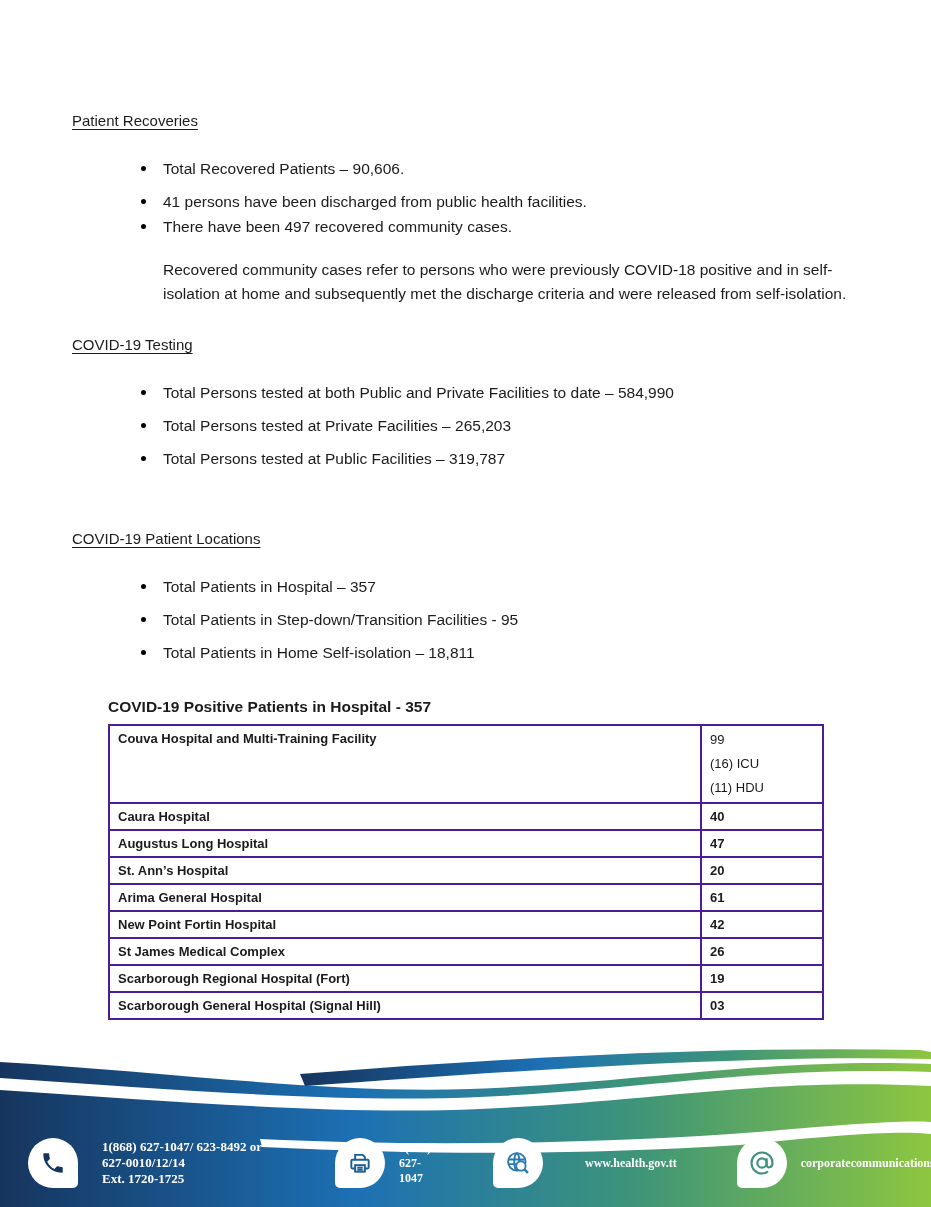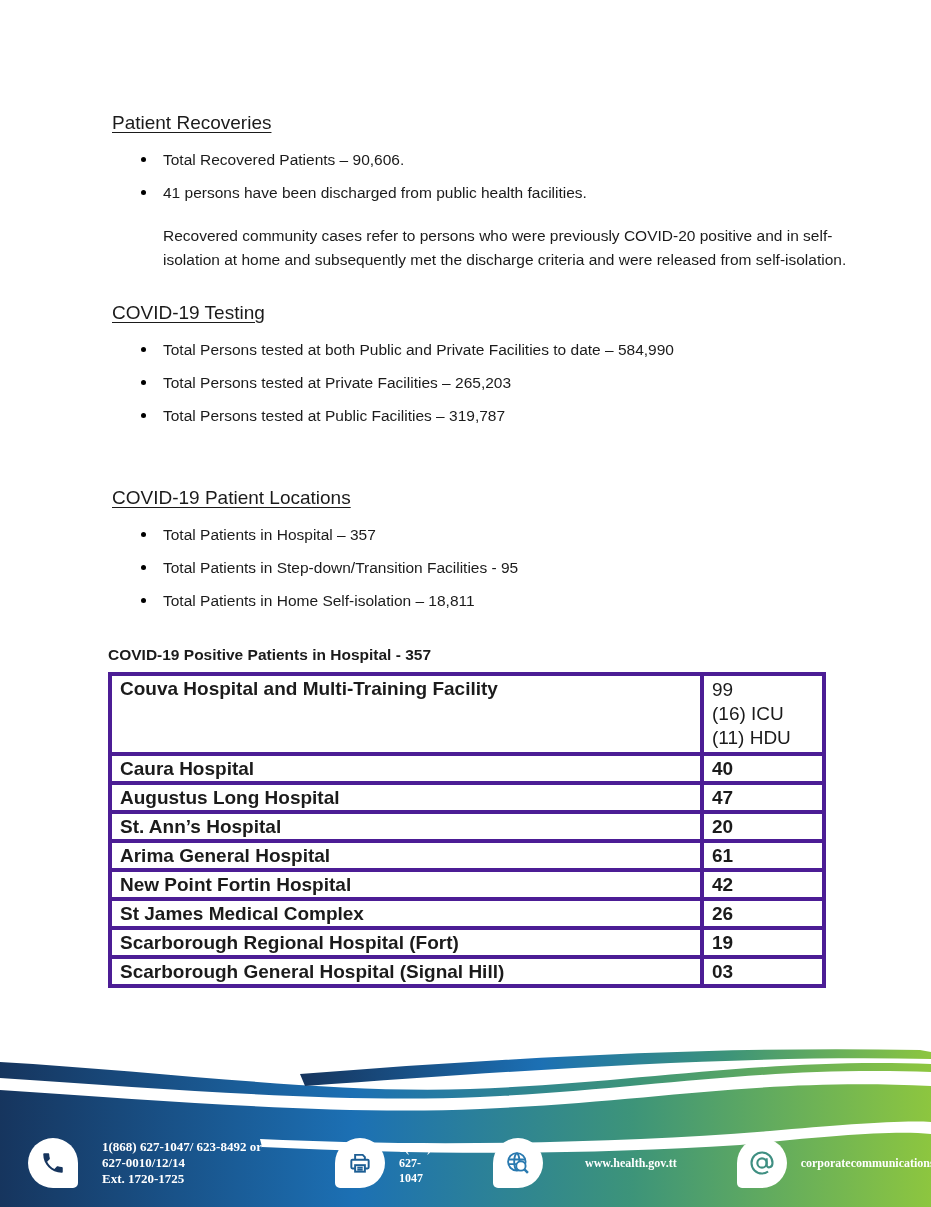--- a/index.html
+++ b/index.html
@@ -11,28 +11,28 @@
     position:relative;
     width:931px;height:1207px;
     margin:0 auto;
     background:#ffffff;
     font-family:"Liberation Sans", sans-serif;
     color:var(--ink);
     overflow:hidden;
   }
   .content{position:absolute;top:0;left:0;width:931px;}
   .heading{
-    font-size:19px;font-weight:400;
+    font-size:15px;font-weight:400;
     text-decoration:underline;text-underline-offset:3px;
-    margin-left:112px;
+    margin-left:72px;
   }
   .h-recoveries{margin-top:112px;}
   .h-testing{margin-top:30px;}
   .h-locations{margin-top:62px;}
-  ul.bullets{list-style:none;margin-top:16px;}
+  ul.bullets{list-style:none;margin-top:30px;}
   ul.bullets li{
     position:relative;
     margin-left:163px;margin-right:70px;
     font-size:15.5px;line-height:19px;
     margin-bottom:14px;
   }
   ul.bullets li::before{
     content:"";position:absolute;left:-22px;top:7px;
     width:5px;height:5px;border-radius:50%;background:#000;
   }
@@ -46,22 +46,22 @@
     margin:36px 0 8px 108px;
     font-size:15.5px;font-weight:700;
   }
   table.hospital{
     margin-left:108px;
     width:714px;
     border-collapse:collapse;
     table-layout:fixed;
   }
   table.hospital td{
-    border:4px solid #4c1d95;
-    font-size:19px;
+    border:2px solid #4c1d95;
+    font-size:13px;
     padding:2px 8px;
     vertical-align:top;
   }
   td.facility{width:592px;font-weight:700;line-height:21px;}
   td.count{width:122px;font-weight:700;line-height:21px;}
   tr.multiline td{height:75px;}
   tr.multiline td.count{font-weight:400;}
   tr.multiline td.count div{line-height:24px;}
   tr.single td{height:25px;}
   
@@ -95,22 +95,23 @@
 </head>
 <body>
 
 <div class="page">
   <div class="content">
 
     <h2 class="heading h-recoveries">Patient Recoveries</h2>
     <ul class="bullets tight">
       <li>Total Recovered Patients – 90,606.</li>
       <li>41 persons have been discharged from public health facilities.</li>
+      <li>There have been 497 recovered community cases.</li>
     </ul>
-    <p class="note">Recovered community cases refer to persons who were previously COVID-20 positive and in self-isolation at home and subsequently met the discharge criteria and were released from self-isolation.</p>
+    <p class="note">Recovered community cases refer to persons who were previously COVID-18 positive and in self-isolation at home and subsequently met the discharge criteria and were released from self-isolation.</p>
 
     <h2 class="heading h-testing">COVID-19 Testing</h2>
     <ul class="bullets">
       <li>Total Persons tested at both Public and Private Facilities to date – 584,990</li>
       <li>Total Persons tested at Private Facilities – 265,203</li>
       <li>Total Persons tested at Public Facilities – 319,787</li>
     </ul>
 
     <h2 class="heading h-locations">COVID-19 Patient Locations</h2>
     <ul class="bullets">

